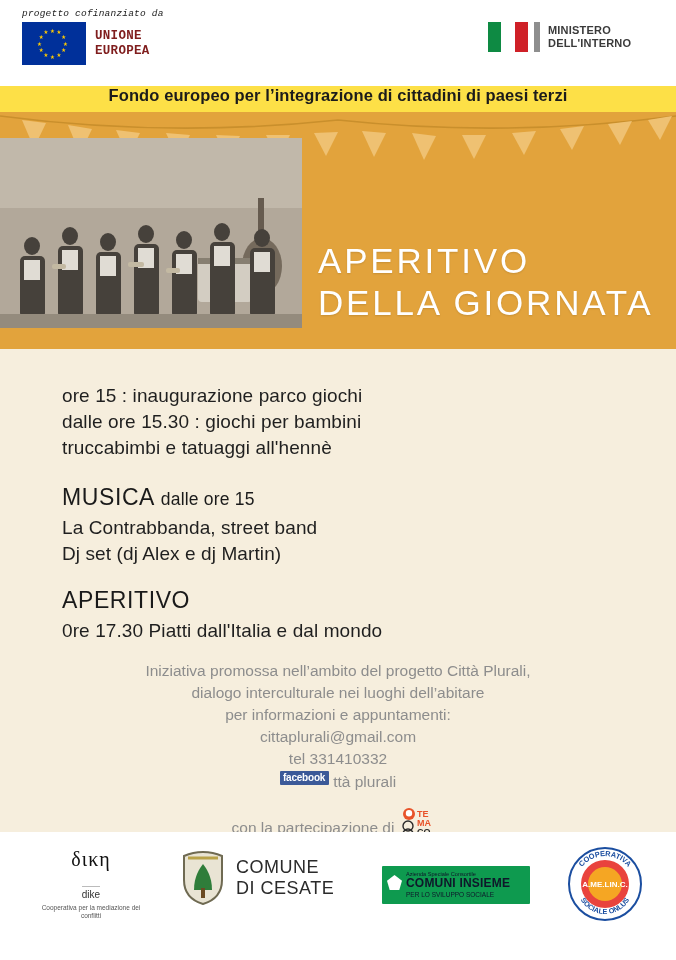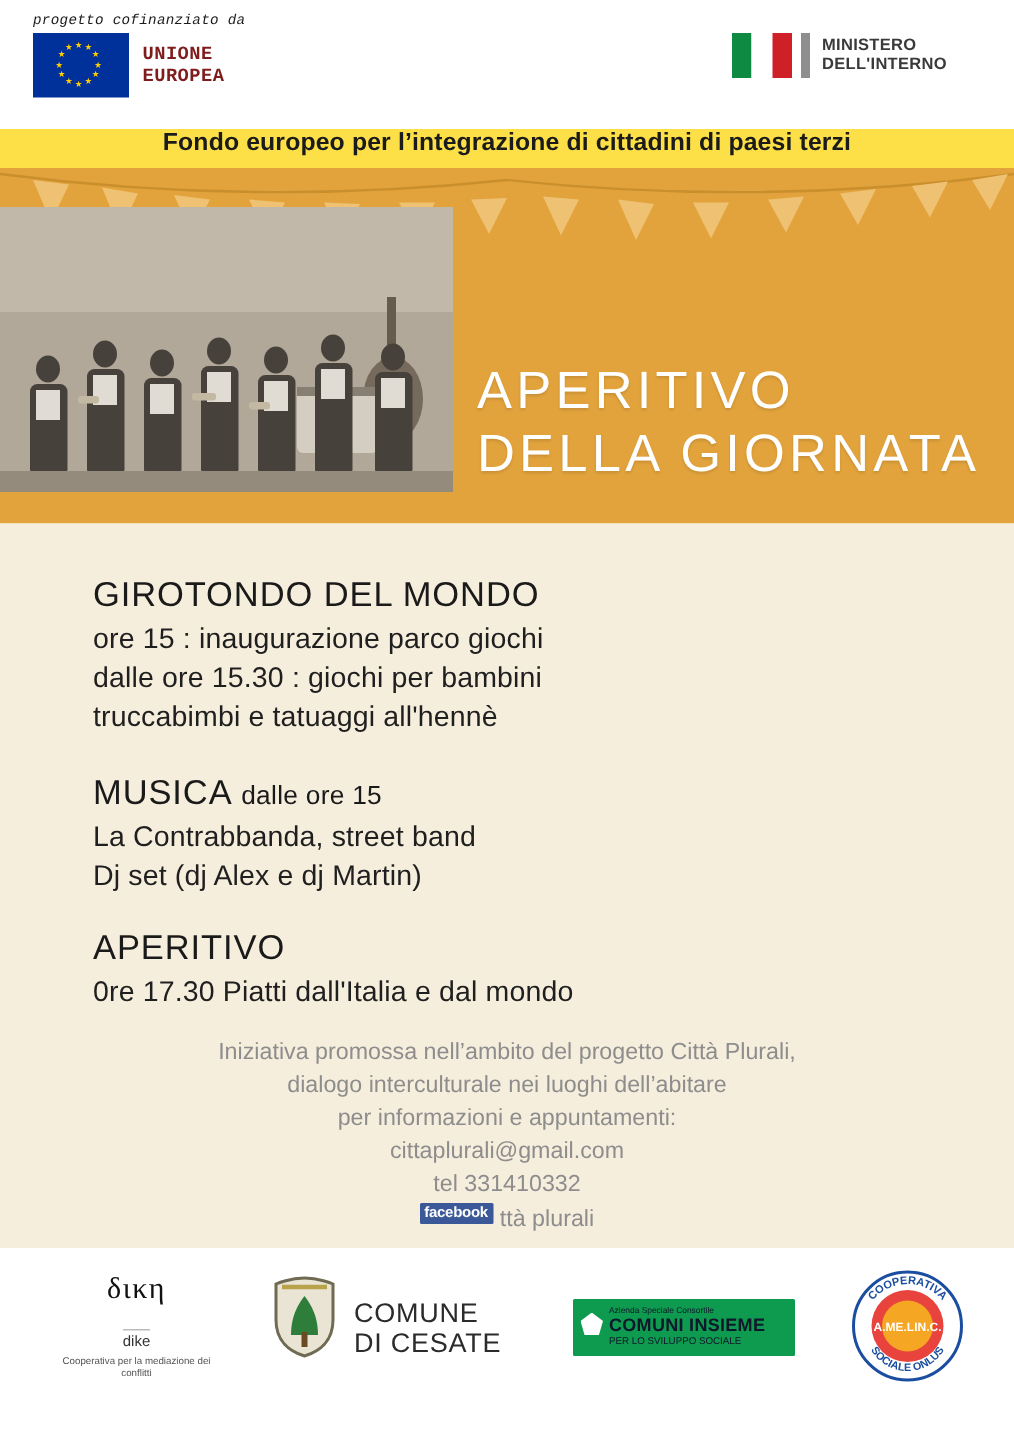--- a/index.html
+++ b/index.html
@@ -253,21 +253,21 @@
     display: inline-block;
   }
   .dike .sm {
     font-size: 6.5px;
     color: #555;
     line-height: 1.25;
     margin-top: 2px;
   }
   .cesate {
     left: 180px; top: 18px; width: 190px;
-    display: flex; align-items: flex-end; gap: 10px;
+    display: flex; align-items: center; gap: 10px;
   }
   .cesate .crest {
     width: 46px; height: 56px; flex: none; position: relative;
   }
   .cesate .txt {
     font-size: 18px; color: #2b2b2b; line-height: 1.15; text-align: left;
     letter-spacing: .5px;
   }
   .comuni {
     left: 382px; top: 34px; width: 148px;
@@ -415,21 +415,20 @@
     <span class="l1">APERITIVO</span>
     <span class="l2">DELLA GIORNATA</span>
   </div>
 </div>
 
 <div class="content">
 
   <div class="prog">
 
     <div class="sec">
-      <div class="sec-head">GIROTONDO DEL MONDO</div>
       <div class="sec-line">ore 15 : inaugurazione parco giochi</div>
       <div class="sec-line">dalle ore 15.30 : giochi per bambini</div>
       <div class="sec-line">truccabimbi e tatuaggi all'hennè</div>
     </div>
 
     <div class="sec musica">
       <div class="sec-head">
         <span>MUSICA</span>
         <span class="sub">dalle ore 15</span>
       </div>

